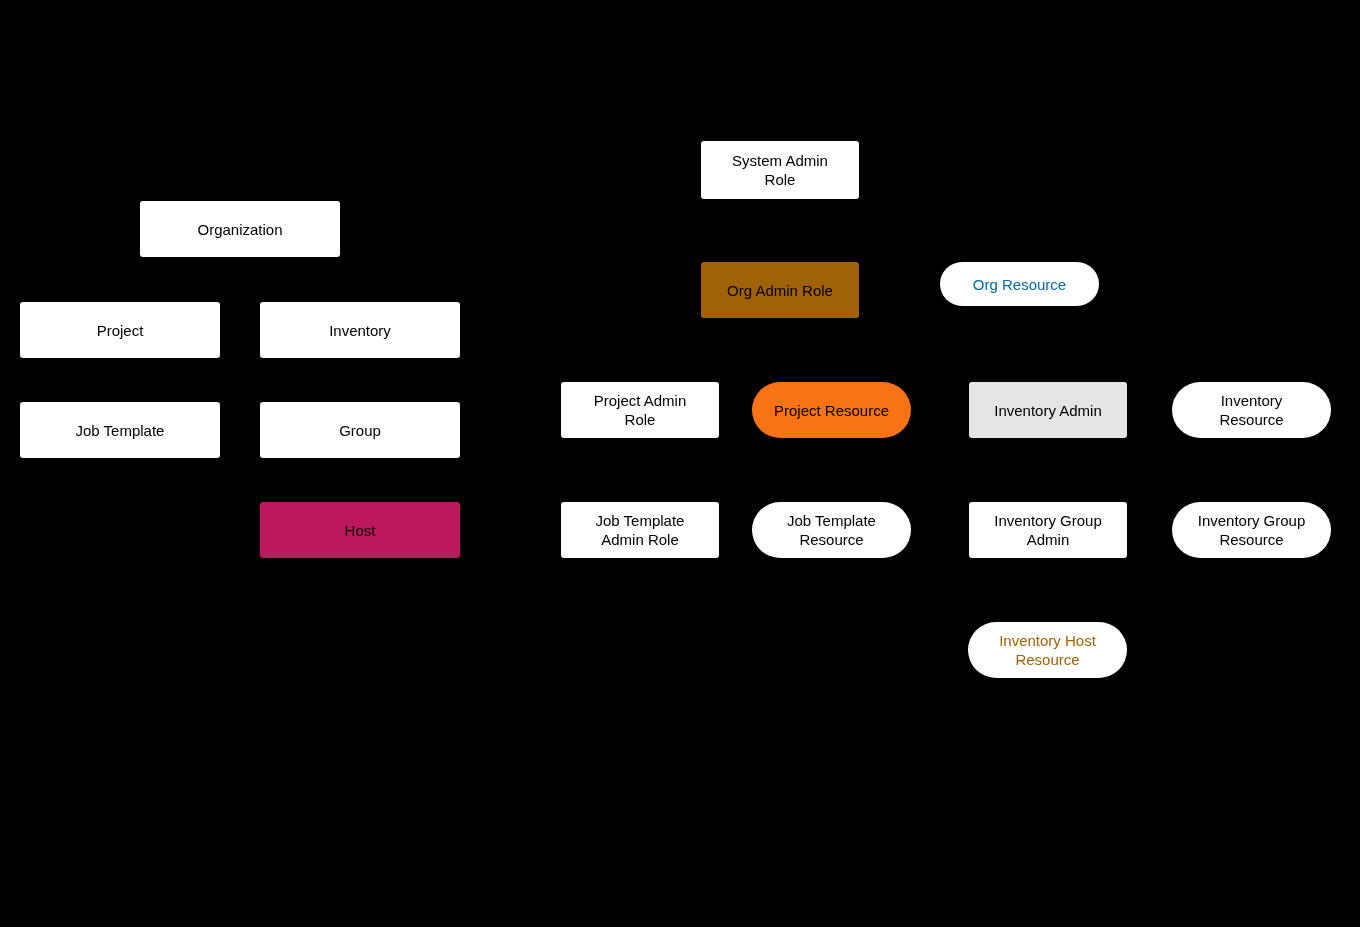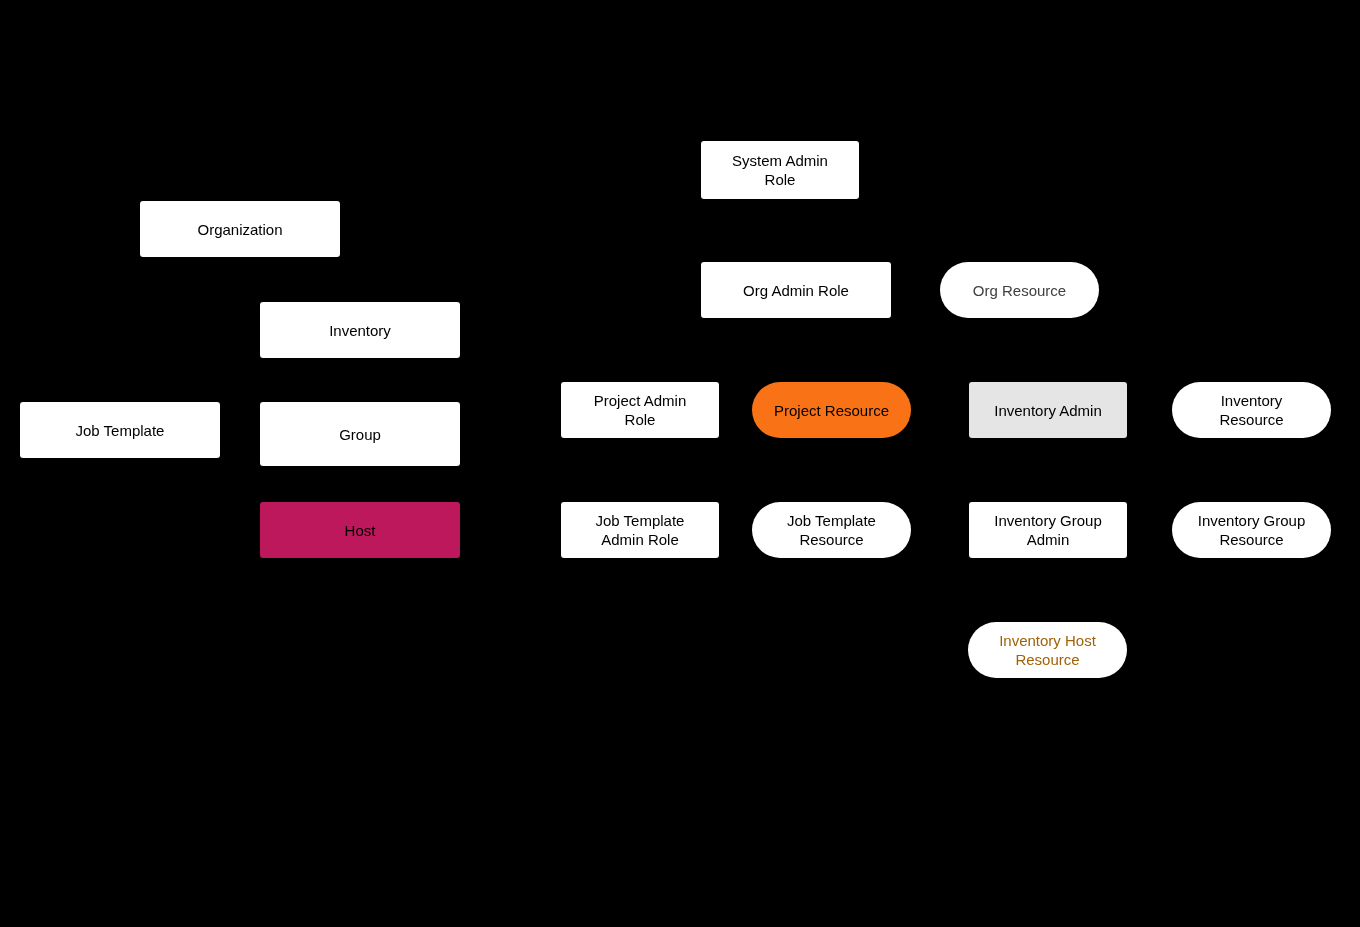--- a/index.html
+++ b/index.html
@@ -34,28 +34,29 @@
   }
   .pill {
     border-radius: 999px;
   }
 </style>
 </head>
 <body>
 
 <div id="canvas" style="background: rgb(0, 0, 0);">
     <div class="node rect" style="left: 140px; top: 201px; width: 200px; height: 56px; background: rgb(255, 255, 255); color: rgb(0, 0, 0);">Organization</div>
+    <div class="node rect" style="left: 20px; top: 302px; width: 200px; height: 56px; background: rgb(255, 255, 255); color: rgb(0, 0, 0);">Project</div>
     <div class="node rect" style="left: 260px; top: 302px; width: 200px; height: 56px; background: rgb(255, 255, 255); color: rgb(0, 0, 0);">Inventory</div>
     <div class="node rect" style="left: 20px; top: 402px; width: 200px; height: 56px; background: rgb(255, 255, 255); color: rgb(0, 0, 0);">Job Template</div>
-    <div class="node rect" style="left: 260px; top: 402px; width: 200px; height: 64px; background: rgb(255, 255, 255); color: rgb(0, 0, 0);">Group</div>
+    <div class="node rect" style="left: 260px; top: 402px; width: 200px; height: 56px; background: rgb(255, 255, 255); color: rgb(0, 0, 0);">Group</div>
     <div class="node rect" style="left: 260px; top: 502px; width: 200px; height: 56px; background: #be185d; color: rgb(0, 0, 0);">Host</div>
     <div class="node rect" style="left: 701px; top: 141px; width: 158px; height: 58px; background: rgb(255, 255, 255); color: rgb(0, 0, 0);">System Admin
 Role</div>
-    <div class="node rect" style="left: 701px; top: 262px; width: 190px; height: 56px; background: #ffffff; color: rgb(0, 0, 0);">Org Admin Role</div>
-    <div class="node pill" style="left: 940px; top: 262px; width: 159px; height: 56px; background: rgb(255, 255, 255); color: #404040;">Org Resource</div>
+    <div class="node rect" style="left: 701px; top: 262px; width: 158px; height: 56px; background: #a16207; color: rgb(0, 0, 0);">Org Admin Role</div>
+    <div class="node pill" style="left: 940px; top: 262px; width: 159px; height: 44px; background: rgb(255, 255, 255); color: #0369a1;">Org Resource</div>
     <div class="node rect" style="left: 561px; top: 382px; width: 158px; height: 56px; background: rgb(255, 255, 255); color: rgb(0, 0, 0);">Project Admin
 Role</div>
     <div class="node pill" style="left: 752px; top: 382px; width: 159px; height: 56px; background: #f97316; color: rgb(0, 0, 0);">Project Resource</div>
     <div class="node rect" style="left: 969px; top: 382px; width: 158px; height: 56px; background: #e5e5e5; color: rgb(0, 0, 0);">Inventory Admin</div>
     <div class="node pill" style="left: 1172px; top: 382px; width: 159px; height: 56px; background: rgb(255, 255, 255); color: rgb(0, 0, 0);">Inventory
 Resource</div>
     <div class="node rect" style="left: 561px; top: 502px; width: 158px; height: 56px; background: rgb(255, 255, 255); color: rgb(0, 0, 0);">Job Template
 Admin Role</div>
     <div class="node pill" style="left: 752px; top: 502px; width: 159px; height: 56px; background: rgb(255, 255, 255); color: rgb(0, 0, 0);">Job Template
 Resource</div>

